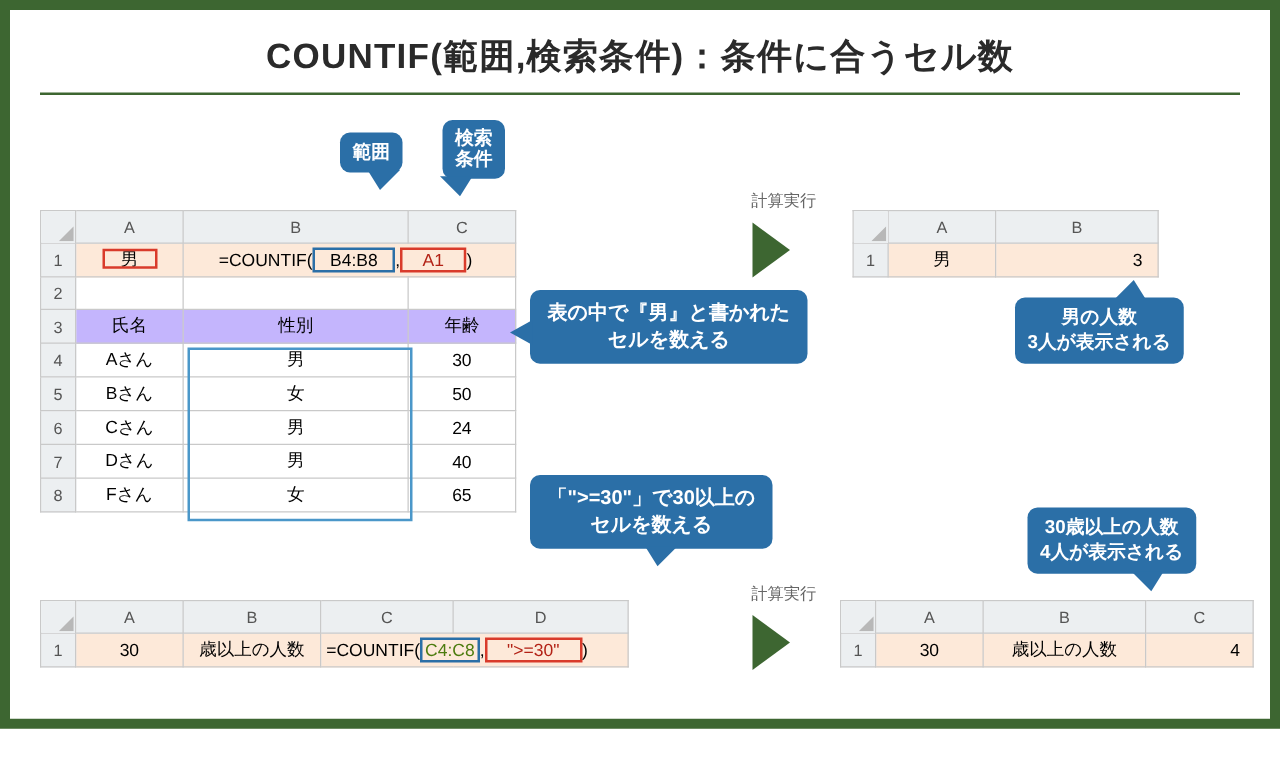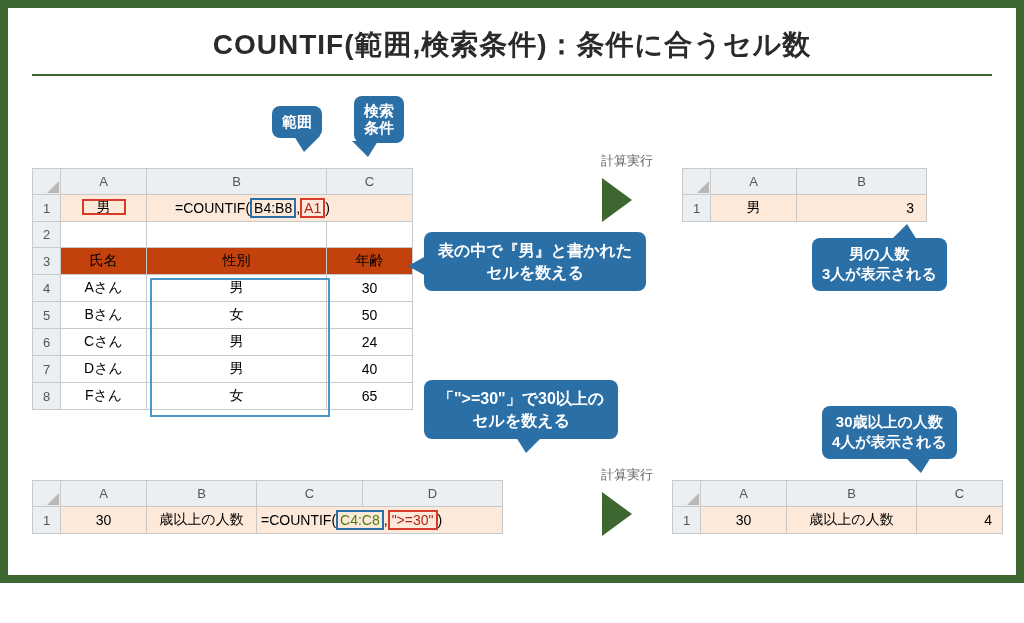--- a/index.html
+++ b/index.html
@@ -40,21 +40,21 @@
   border: 1px solid #c9c9c9;
   text-align: center;
   padding: 4px 6px;
   height: 26px;
   min-width: 86px;
   font-weight: normal;
 }
 .sheet th.rowhdr { min-width: 28px; background: #eceff1; color:#555; font-size:13px; }
 .sheet th.colhdr { background: #eceff1; color:#555; font-size:13px; }
 .sheet td.peach { background: #fde9d9; }
-.sheet td.subhdr { background: #c2410c; }
+.sheet td.subhdr { background: #c4b5fd; }
 .sheet td.wide { min-width: 180px; }
 .corner { position:relative; }
 .corner svg { position:absolute; right:1px; bottom:1px; }
 
 
 .box-red { outline: 2px solid #d93b2b; outline-offset:-3px; }
 
 .range-outline {
   position: absolute;
   border: 2px solid #4a97c9;
@@ -110,22 +110,22 @@
   border-bottom: 22px solid transparent;
   border-left: 30px solid #3d6631;
 }
 .arrow-label {
   position: absolute;
   font-size: 13px;
   color: #666;
 }
 
 .formula-frag { display:inline; }
-.frag-blue { border:2px solid #2b6fa7; padding:0 2px; }
-.frag-red { border:2px solid #d93b2b; padding:0 2px; color:#b32216;}
+.frag-blue { border:2px solid #2b6fa7; padding:0 12px; }
+.frag-red { border:2px solid #d93b2b; padding:0 16px; color:#b32216;}
 .frag-bluecol { border:2px solid #2b6fa7; padding:0 2px; color:#4d7c0f;}
 </style>
 </head>
 <body>
 <div class="frame">
 
 <div class="title">COUNTIF(範囲,検索条件)：条件に合うセル数</div>
 
 <div class="content">
 

